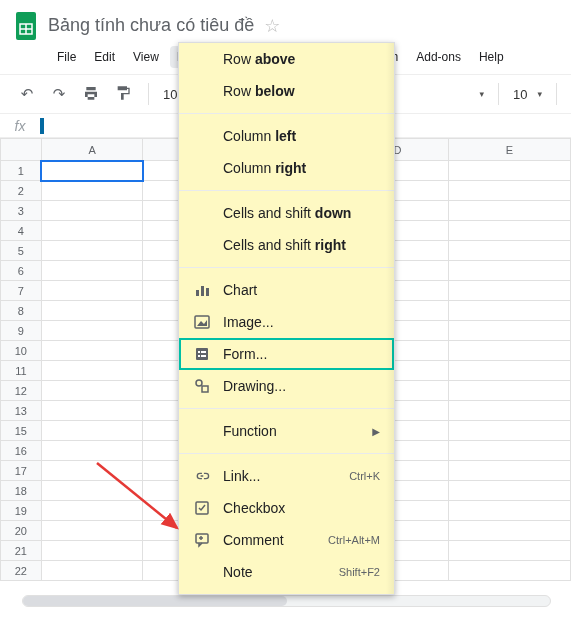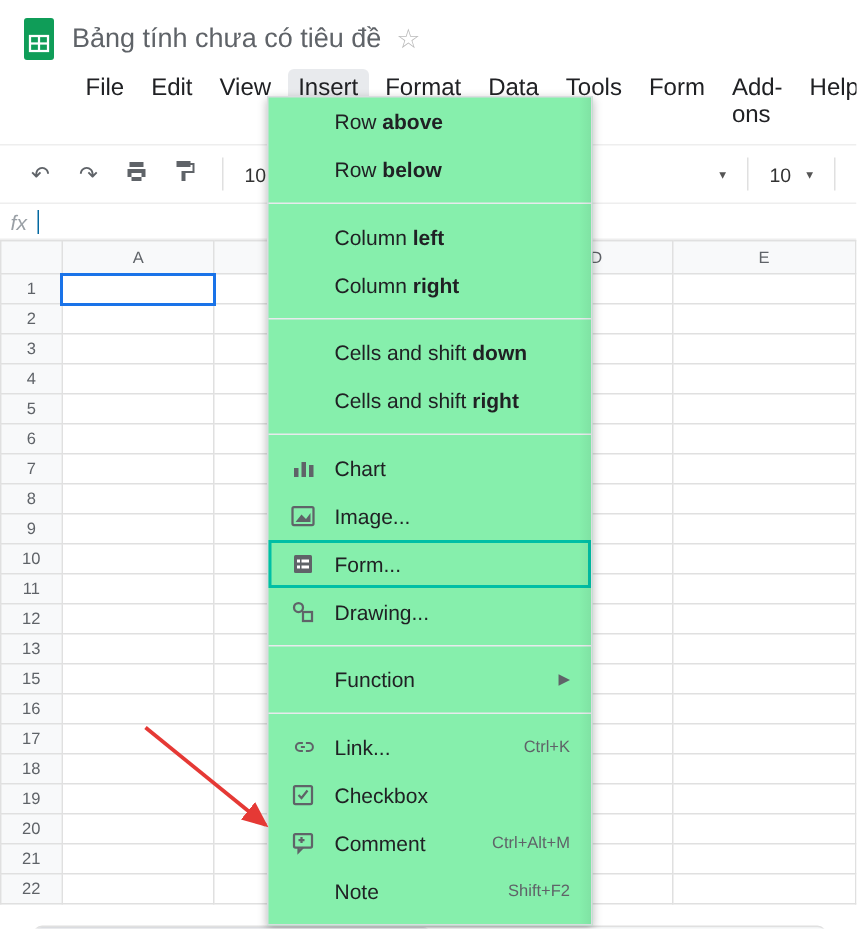--- a/index.html
+++ b/index.html
@@ -2,44 +2,44 @@
 <html><head>
 <meta charset="utf-8">
 <style>
   * { box-sizing: border-box; }
   html, body { margin:0; padding:0; width:571px; height:619px; font-family: Arial, "Helvetica Neue", sans-serif; font-size:13px; color:#222; background:#fff; overflow:hidden; }
   .titlebar { display:flex; align-items:center; padding:8px 12px 2px 12px; gap:8px; }
   .logo { width:28px; height:36px; display:flex; align-items:center; justify-content:center; }
   .logo svg { width:24px; height:32px; }
   .title { font-size:18px; color:#5f6368; }
   .star { color:#bbb; font-size:18px; margin-left:4px; }
-  .menubar { display:flex; gap:4px; padding:0 12px 6px 50px; font-size:16px; color:#202124; }
+  .menubar { display:flex; gap:4px; padding:0 12px 6px 50px; font-size:12px; color:#202124; }
   .menubar .mitem { padding:4px 7px; border-radius:4px; cursor:default; }
   .menubar .mitem.active { background:#e8eaed; }
   .toolbar { display:flex; align-items:center; gap:10px; padding:4px 10px 4px 16px; border-top:1px solid #eee; border-bottom:1px solid #eee; height:40px; }
   .toolbar .tb-icon { width:22px; text-align:center; color:#5f6368; font-size:15px; }
   .toolbar .zoom { font-size:13px; color:#333; display:flex; align-items:center; gap:2px; }
   .toolbar .spacer { flex:1; }
   .toolbar .fs-drop { display:flex; align-items:center; gap:10px; color:#333; }
   .toolbar .caret { font-size:9px; color:#555; }
   .toolbar .sep { width:1px; height:22px; background:#e0e0e0; margin:0 4px; }
   .fxrow { display:flex; align-items:center; height:24px; border-bottom:1px solid #eee; }
-  .fxrow .fx { width:26px; text-align:center; font-style:italic; color:#9aa0a6; font-size:14px; border-right:1px solid #0369a1; }
+  .fxrow .fx { width:44px; text-align:center; font-style:italic; color:#9aa0a6; font-size:14px; border-right:4px solid #0369a1; }
   .sheet-wrap { position:relative; height:calc(619px - 148px); }
   .grid { position:absolute; inset:0; }
   table { border-collapse:collapse; width:100%; table-layout:fixed; }
   th, td { border:1px solid #e0e0e0; font-size:11px; font-weight:400; }
   th { background:#f8f9fa; color:#5f6368; text-align:center; }
   .corner { width:40px; height:22px; background:#f8f9fa; }
   .colhead { height:22px; }
   .rowhead { width:40px; height:20px; text-align:center; background:#f8f9fa; color:#5f6368; }
   td.cell { height:20px; background:#fff; }
   td.cell.sel { outline:2px solid #1a73e8; outline-offset:-1px; background:#fff; }
   
-  .dropdown { position:absolute; top:44px; left:178px; width:217px; background:#86efac; box-shadow:0 2px 6px rgba(0,0,0,.28); border:1px solid #dadce0; z-index:20; padding-bottom:6px; }
+  .dropdown { position:absolute; top:44px; left:178px; width:217px; background:#fef9c3; box-shadow:0 2px 6px rgba(0,0,0,.28); border:1px solid #dadce0; z-index:20; padding-bottom:6px; }
   .dropdown .scrollhint { position:absolute; right:0; top:0; bottom:0; width:8px; background:linear-gradient(to left, rgba(0,0,0,.05), transparent); }
   .dd-item { display:flex; align-items:center; height:32px; padding:0 14px; gap:12px; font-size:14px; color:#202124; cursor:default; }
   .dd-item .ic { width:18px; height:18px; display:flex; align-items:center; justify-content:center; color:#5f6368; }
   .dd-item .lab { flex:1; white-space:nowrap; }
   .dd-item .sc { color:#5f6368; font-size:11px; }
   .dd-item .sub { font-size:10px; color:#5f6368; }
   .dd-item.noicon { padding-left:44px; }
   .dd-item.highlight { outline:2px solid #00bfa5; outline-offset:-2px; }
   .dd-sep { height:1px; background:#e8eaed; margin:6px 0; }
   .dd-item b { font-weight:700; }

